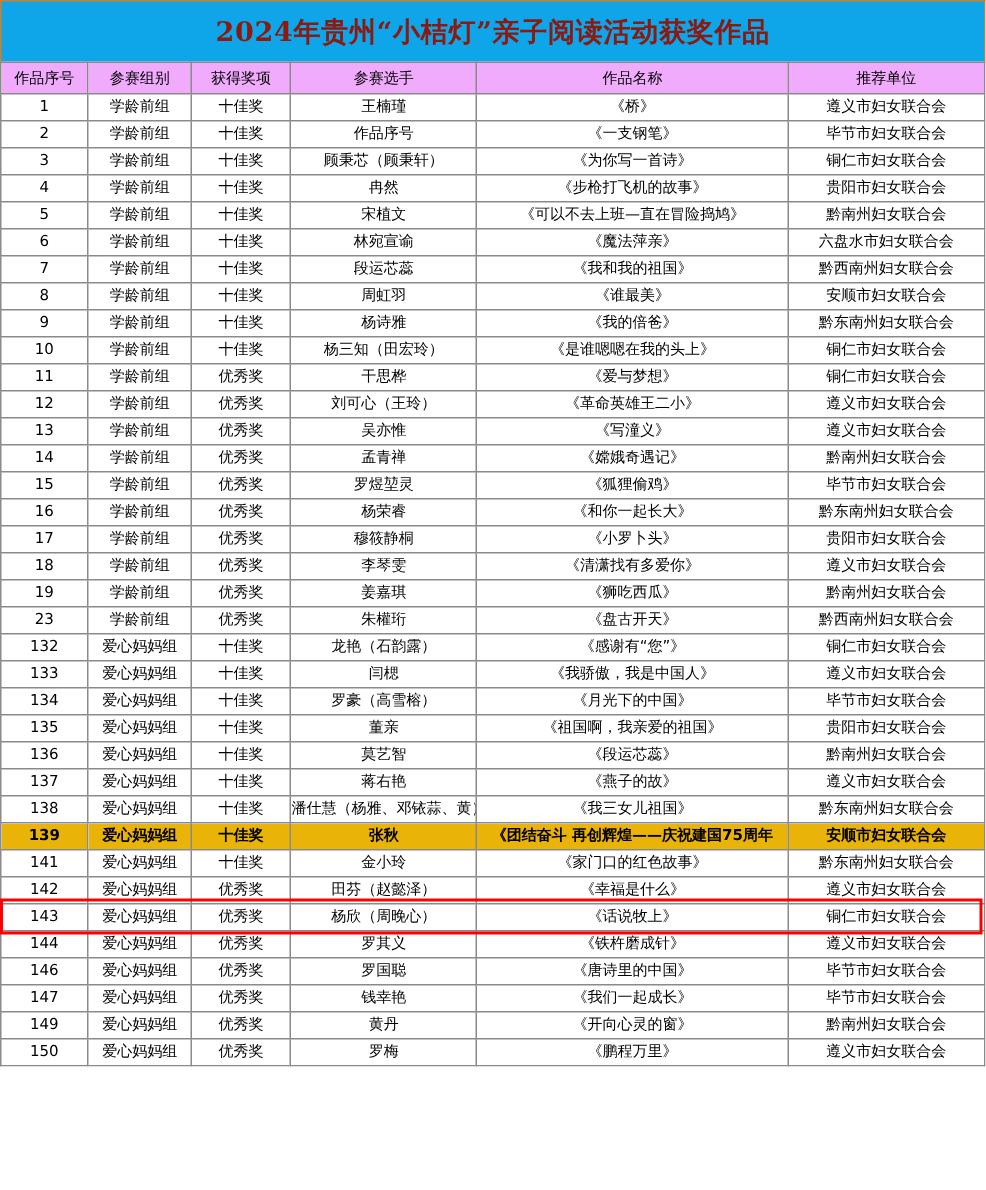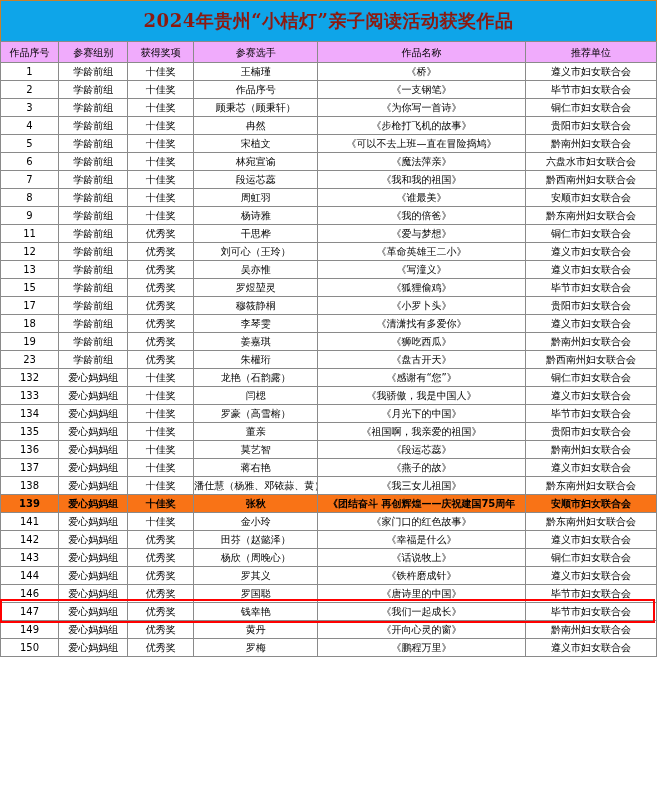--- a/index.html
+++ b/index.html
@@ -49,21 +49,21 @@
   }
   col.c0{width:58px;}
   col.c1{width:69px;}
   col.c2{width:66px;}
   col.c3{width:124px;}
   col.c4{width:207px;}
   col.c5{width:131px;}
 
   tbody tr td{background:#ffffff;}
   tbody tr.highlight td{
-    background:#f97316;
+    background:#eab308;
   }
   
   .hl-wrap{position:relative;}
   .hl-box{
     position:absolute;
     left:0px;
     width:655px;
     border:2px solid #ff0000;
     box-sizing:border-box;
     pointer-events:none;
@@ -166,20 +166,28 @@
           </tr>
           <tr>
             <td>9</td>
             <td>学龄前组</td>
             <td>十佳奖</td>
             <td>杨诗雅</td>
             <td>《我的倍爸》</td>
             <td>黔东南州妇女联合会</td>
           </tr>
           <tr>
+            <td>10</td>
+            <td>学龄前组</td>
+            <td>十佳奖</td>
+            <td>杨三知（田宏玲）</td>
+            <td>《是谁嗯嗯在我的头上》</td>
+            <td>铜仁市妇女联合会</td>
+          </tr>
+          <tr>
             <td>11</td>
             <td>学龄前组</td>
             <td>优秀奖</td>
             <td>干思桦</td>
             <td>《爱与梦想》</td>
             <td>铜仁市妇女联合会</td>
           </tr>
           <tr>
             <td>12</td>
             <td>学龄前组</td>
@@ -190,26 +198,42 @@
           </tr>
           <tr>
             <td>13</td>
             <td>学龄前组</td>
             <td>优秀奖</td>
             <td>吴亦惟</td>
             <td>《写潼义》</td>
             <td>遵义市妇女联合会</td>
           </tr>
           <tr>
+            <td>14</td>
+            <td>学龄前组</td>
+            <td>优秀奖</td>
+            <td>孟青禅</td>
+            <td>《嫦娥奇遇记》</td>
+            <td>黔南州妇女联合会</td>
+          </tr>
+          <tr>
             <td>15</td>
             <td>学龄前组</td>
             <td>优秀奖</td>
             <td>罗煜堃灵</td>
             <td>《狐狸偷鸡》</td>
             <td>毕节市妇女联合会</td>
+          </tr>
+          <tr>
+            <td>16</td>
+            <td>学龄前组</td>
+            <td>优秀奖</td>
+            <td>杨荣睿</td>
+            <td>《和你一起长大》</td>
+            <td>黔东南州妇女联合会</td>
           </tr>
           <tr>
             <td>17</td>
             <td>学龄前组</td>
             <td>优秀奖</td>
             <td>穆筱静桐</td>
             <td>《小罗卜头》</td>
             <td>贵阳市妇女联合会</td>
           </tr>
           <tr>

